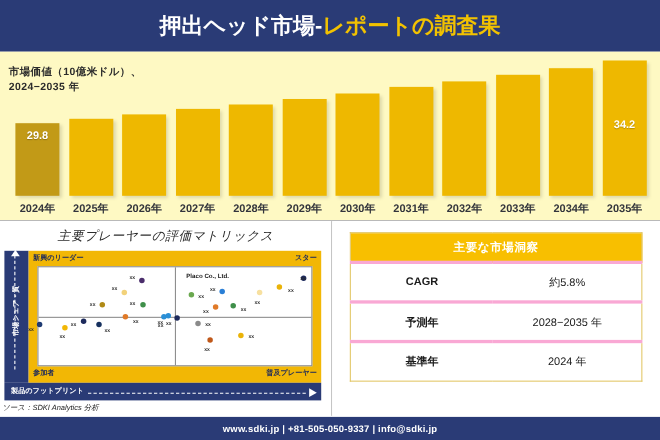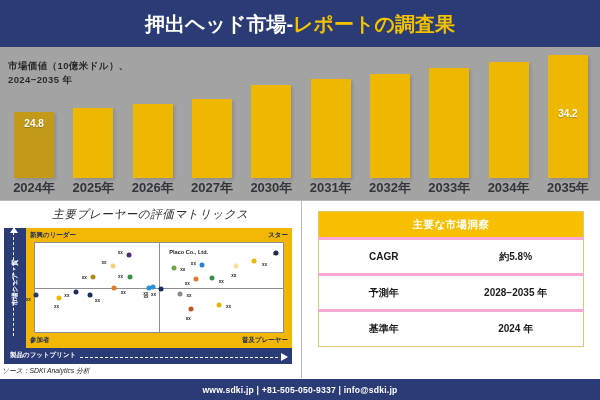--- a/index.html
+++ b/index.html
@@ -19,21 +19,21 @@
   }
   #header-title {
     font-size:20px; font-weight:bold; color:#ffffff;
     letter-spacing:0px; white-space:nowrap; line-height:1;
   }
   #header-title .accent { color:#f2c200; }
 
   
   #chart-block {
     position:absolute; left:0; top:47px; width:600px; height:153px;
-    background:#a3a3a3;
+    background:#fef9c3;
   }
   #chart-subtitle {
     position:absolute; left:8px; top:12px;
     font-size:9.5px; color:#2b2b2b; font-weight:bold;
     line-height:14px; letter-spacing:.4px;
   }
   #plot {
     position:absolute; left:6px; top:0px; width:588px; height:153px;
   }
   #bars {
@@ -56,21 +56,21 @@
   .bar .val {
     position:absolute; left:0; right:0; top:6px;
     text-align:center;
     font-size:10px; font-weight:bold; color:#ffffff;
     text-shadow:0 1px 1px rgba(0,0,0,.25);
   }
   .bar.last .val { top:auto; bottom:48%; }
   .bar-label {
     position:absolute; bottom:-19px; left:-6px; right:-6px;
     text-align:center;
-    font-size:13px; font-weight:bold; color:#33353c;
+    font-size:10px; font-weight:bold; color:#33353c;
     white-space:nowrap;
   }
 
   
   #hline {
     position:absolute; left:0; top:200px; width:600px; height:1px;
     background:#b9b9b9;
   }
   #vline {
     position:absolute; left:301px; top:201px; width:1px; height:177px;
@@ -198,21 +198,21 @@
   #insights-table tr.row { height:36px; }
   #insights-table tr.row td {
     border-top:3px solid #f9a8d4;
     font-size:10px; color:#1b1b1b;
     vertical-align:middle;
   }
   #insights-table tr.row td.k {
     width:49%; text-align:center; font-weight:bold;
   }
   #insights-table tr.row td.v {
-    width:51%; text-align:center; font-weight:bold;
+    width:51%; text-align:center; font-weight:normal;
   }
 
   
   #footer {
     position:absolute; left:0; top:379px; width:600px; height:21px;
     background:#2a3b76;
     display:flex; align-items:center; justify-content:center;
   }
   #footer-text {
     font-size:8.6px; font-weight:bold; color:#ffffff; letter-spacing:.2px;
@@ -227,37 +227,47 @@
 
 <div id="chart-block">
   <div id="chart-subtitle">
     <div>市場価値（10億米ドル）、</div>
     <div>2024−2035 年</div>
   </div>
   <div id="plot">
     <div id="bars">
         <div class="bar-col">
           <div class="bar first" style="height: 51.3889%;">
-            <div class="val">24.8</div>
+            <div class="val">29.8</div>
             <div class="bar-label">2024年</div>
           </div>
         </div>
         <div class="bar-col">
           <div class="bar" style="height: 54.4444%;">
             <div class="bar-label">2025年</div>
           </div>
         </div>
         <div class="bar-col">
           <div class="bar" style="height: 57.5%;">
             <div class="bar-label">2026年</div>
           </div>
         </div>
         <div class="bar-col">
           <div class="bar" style="height: 61.1111%;">
             <div class="bar-label">2027年</div>
+          </div>
+        </div>
+        <div class="bar-col">
+          <div class="bar" style="height: 64.7222%;">
+            <div class="bar-label">2028年</div>
+          </div>
+        </div>
+        <div class="bar-col">
+          <div class="bar" style="height: 68.3333%;">
+            <div class="bar-label">2029年</div>
           </div>
         </div>
         <div class="bar-col">
           <div class="bar" style="height: 72.2222%; text-decoration: underline;">
             <div class="bar-label">2030年</div>
           </div>
         </div>
         <div class="bar-col">
           <div class="bar" style="height: 76.3889%;">
             <div class="bar-label">2031年</div>

